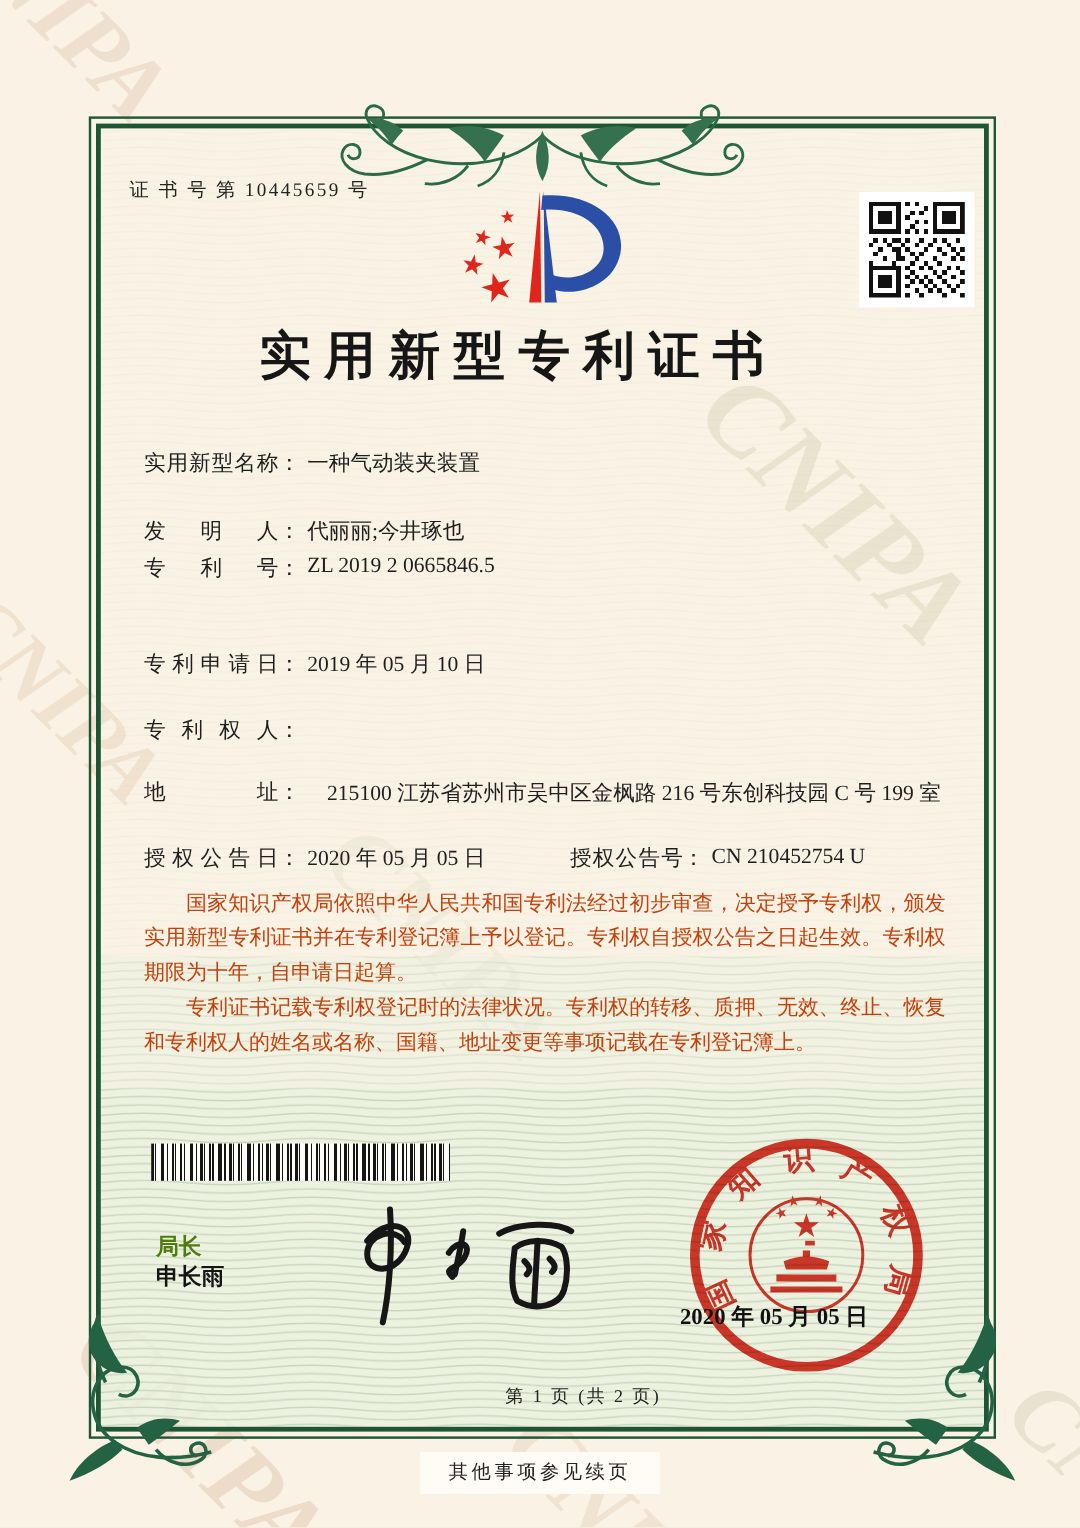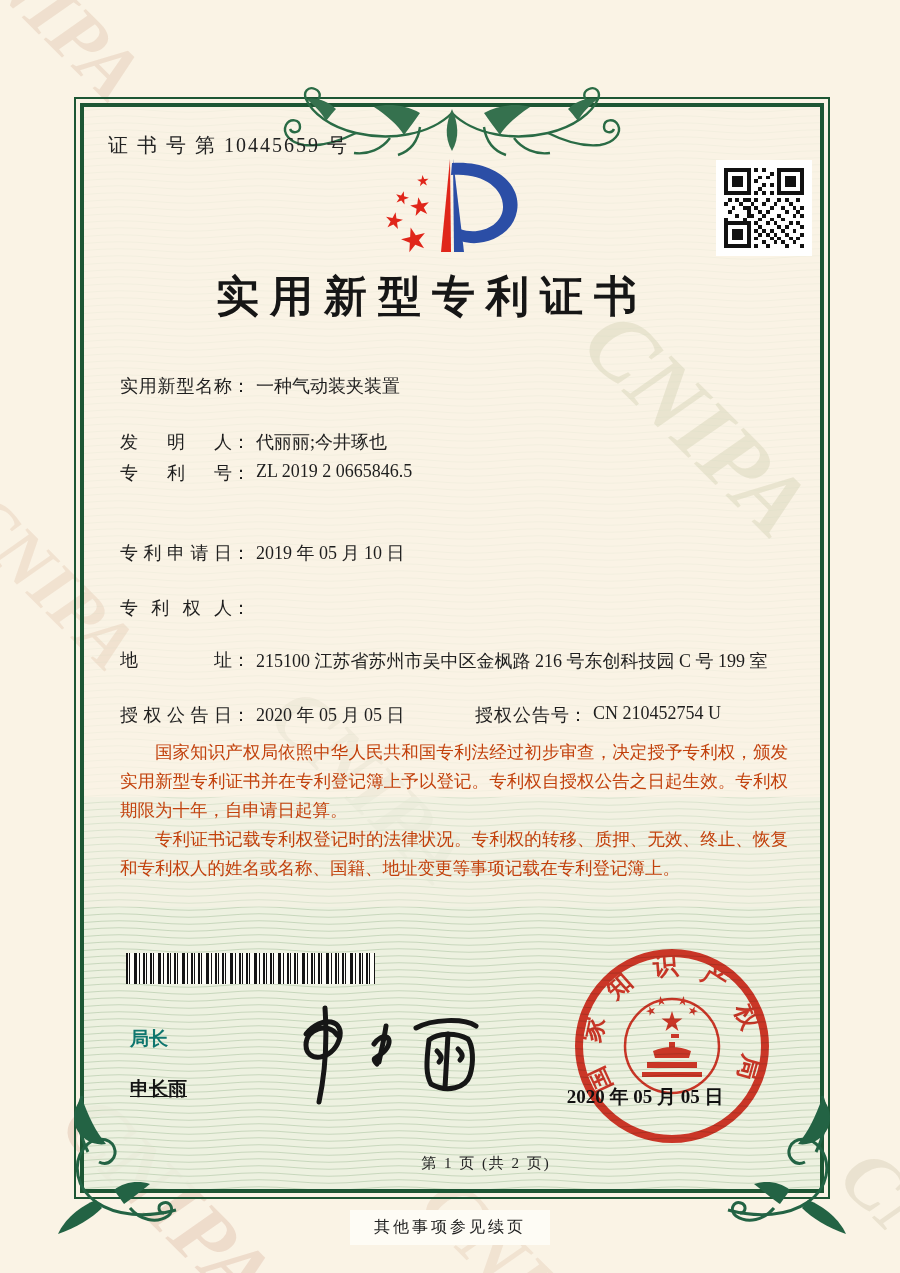--- a/index.html
+++ b/index.html
@@ -21,43 +21,43 @@
   .frame-outer { position:absolute; left:74px; top:97px; width:756px; height:1102px; border:2px solid #1d5634; }
   .frame-inner { position:absolute; left:4px; top:4px; right:4px; bottom:4px; border:4px solid #1d5634; }
 
   .waves { position:absolute; left:84px; top:107px; width:736px; height:1082px; }
 
   .ornament-top { position:absolute; left:270px; top:83px; width:364px; height:76px; }
   .flourish { position:absolute; width:152px; height:148px; }
   .flourish-bl { left:30px; top:1088px; }
   .flourish-br { left:722px; top:1088px; transform:scaleX(-1); }
 
-  .cert-no { position:absolute; left:108px; top:132px; font-size:20px; letter-spacing:2px; color:#222;text-align:center; }
+  .cert-no { position:absolute; left:108px; top:148px; font-size:16px; letter-spacing:2px; color:#222;text-align:center; }
   .logo { position:absolute; left:356px; top:150px; width:190px; height:110px; }
   .qr-box { position:absolute; left:716px; top:160px; width:96px; height:96px; background:#ffffff; padding:8px; }
   .qr-box svg { width:80px; height:80px; }
 
   .title { position:absolute; left:0; top:268px; width:864px; text-align:center; font-size:43px; font-weight:bold; letter-spacing:11px; color:#161616; }
 
   .field-row { position:absolute; left:120px; width:670px; font-size:18px; display:flex; align-items:flex-start; }
   .f-label { display:inline-block; width:112px; text-align:justify; text-align-last:justify; flex:none; }
   .f-colon { flex:none; }
-  .f-value { margin-left:6px; }
+  .f-value { margin-left:6px;text-align:right; }
   .addr-value { width:528px; word-break:break-all; line-height:27px; }
   .grant-group2 { position:absolute; left:335px; top:0; display:flex; }
   .grant-group2 .f-label { width:94px;margin-left:20px; }
 
   .body-text { position:absolute; left:120px; top:738px; width:668px; font-size:17.5px; line-height:29px; text-align:justify; color:#c2410c; }
   .body-text p { text-indent:2em; }
 
   .barcode { position:absolute; left:126px; top:953px; width:249px; height:31px; background:
     repeating-linear-gradient(90deg,#141414 0 2px,#fdfdf8 2px 3px,#141414 3px 4px,#fdfdf8 4px 8px,#141414 8px 11px,#fdfdf8 11px 13px,#141414 13px 14px,#fdfdf8 14px 17px,#141414 17px 19px,#fdfdf8 19px 20px,#141414 20px 21px,#fdfdf8 21px 24px); }
 
-  .sig-title { position:absolute; left:130px; top:1026px; font-size:19px; font-weight:600; font-family:"Liberation Sans","DejaVu Sans",sans-serif; color:#0f766e; }
-  .sig-name  { position:absolute; left:130px; top:1076px; font-size:19px; font-weight:600; font-family:"Liberation Sans","DejaVu Sans",sans-serif; color:#141414;text-decoration:underline; }
+  .sig-title { position:absolute; left:130px; top:1026px; font-size:19px; font-weight:600; font-family:"Liberation Sans","DejaVu Sans",sans-serif; color:#4d7c0f; }
+  .sig-name  { position:absolute; left:130px; top:1051px; font-size:19px; font-weight:600; font-family:"Liberation Sans","DejaVu Sans",sans-serif; color:#141414; }
   .signature { position:absolute; left:268px; top:998px; width:230px; height:115px; }
 
   .seal { position:absolute; left:572px; top:946px; width:200px; height:200px; opacity:.92; mix-blend-mode:multiply; }
   .seal-date { position:absolute; left:545px; top:1084px; width:200px; text-align:center; font-size:19px; color:#111; font-weight:600; }
 
   .page-num { position:absolute; left:0; top:1154px; width:900px; text-align:center; font-size:15px; color:#222; letter-spacing:2px;margin-left:36px; }
   .note-box { position:absolute; left:50%; top:1210px; transform:translateX(-50%); background:#fefcf5; padding:7px 24px; font-size:16px; letter-spacing:3px; color:#222;text-align:center; }
 </style>
 </head>
 <body>

